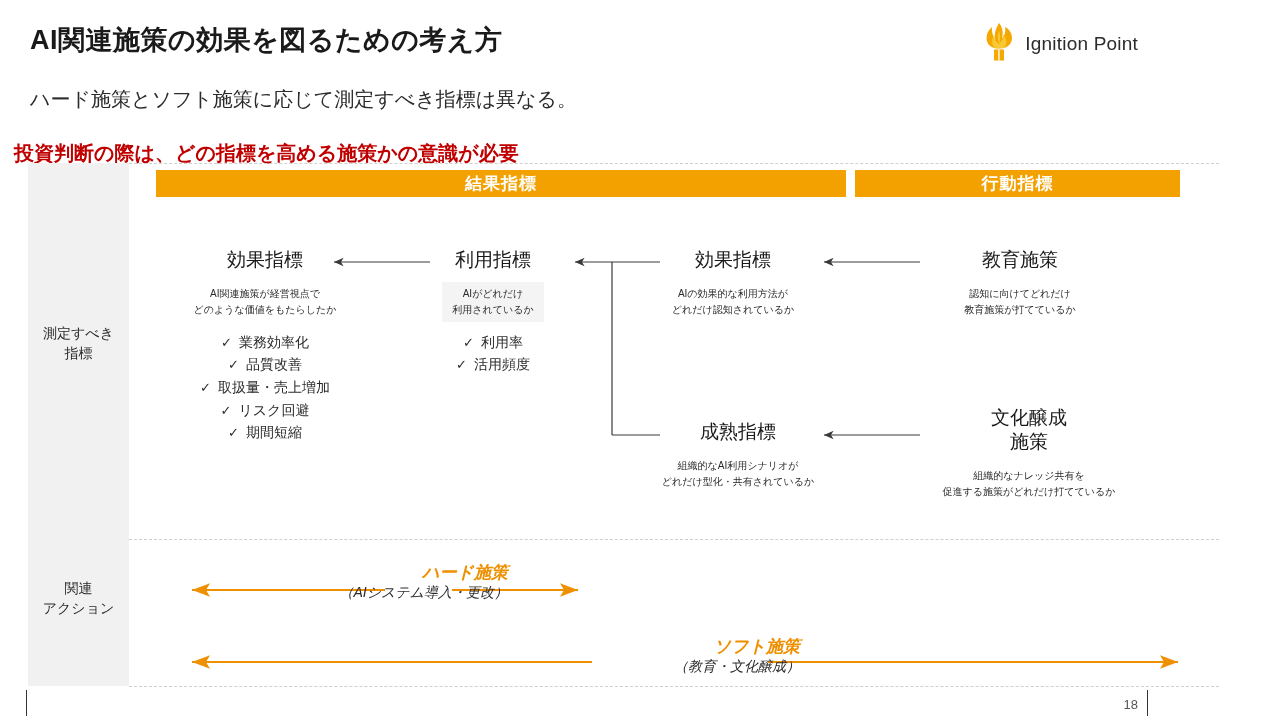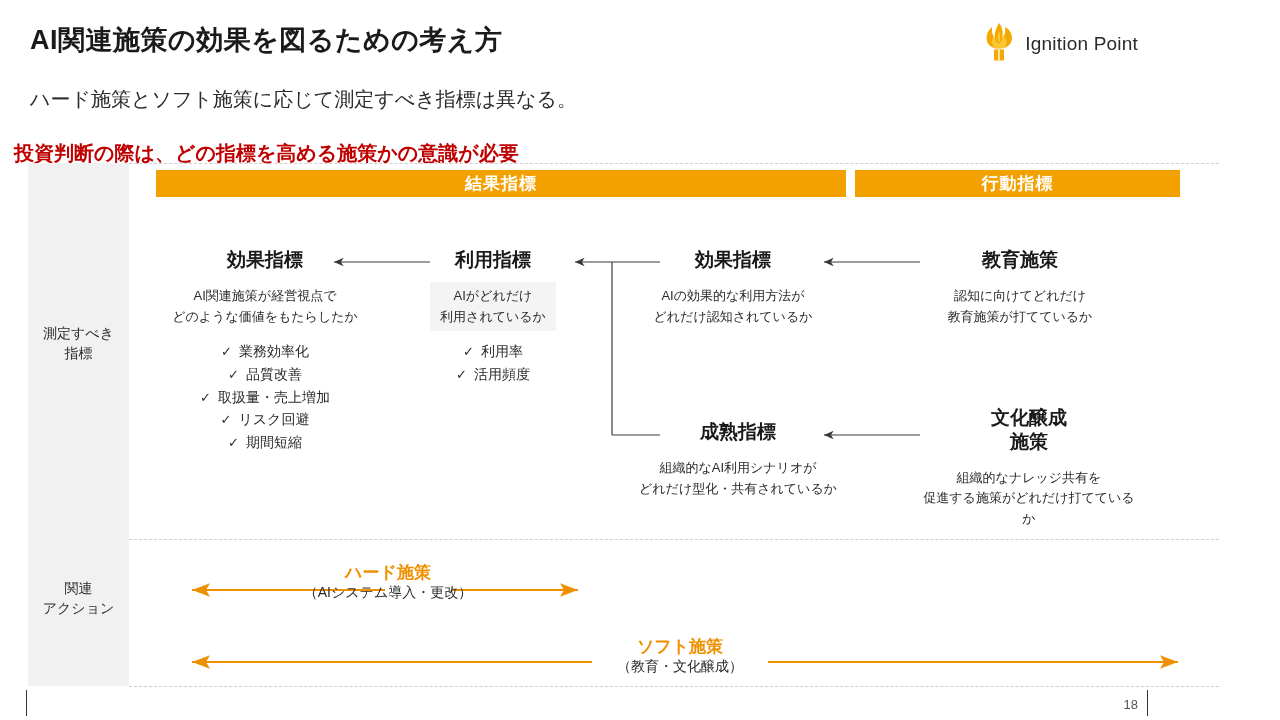--- a/index.html
+++ b/index.html
@@ -58,36 +58,36 @@
     border-top: 1px dashed #cfcfcf;
   }
   .dash.top { top: 163px; }
   .dash.mid { top: 539px; }
   .dash.bot { top: 686px; }
 
   
   .node { position: absolute; text-align: center; }
   .node-title {
     position: relative; display: inline-block;
-    font-size: 19px; font-weight: bold; color: #1a1a1a;
+    font-size: 19px; font-weight: normal; color: #1a1a1a;
     line-height: 1.25; padding: 10px 22px; white-space: nowrap;
   }
   .node-title::before {
     content: ""; position: absolute; left: 50%; top: 50%;
     transform: translate(-50%, -50%);
     width: 150px; height: 105px; border-radius: 50%;
     background: radial-gradient(ellipse at center,
                 rgba(250,208,80,0.85) 0%,
                 rgba(252,226,140,0.55) 42%,
                 rgba(255,243,205,0.22) 68%,
                 rgba(255,255,255,0) 80%);
     z-index: -1;
   }
   .node-desc {
-    font-size: 13px; line-height: 1.6; color: #2b2b2b;
+    font-size: 10px; line-height: 1.6; color: #2b2b2b;
     background: #f4f4f4; display: inline-block; padding: 4px 10px;
     white-space: pre-line;
   }
   .node-desc.plain { background: transparent; }
   .checks {
     margin-top: 9px; font-size: 14px; line-height: 1.62;
     color: #2b2b2b; text-align: center; display: inline-block;
   }
   .checks div::before { content: "\2713"; margin-right: 7px; font-size: 13px; }
 
@@ -96,21 +96,21 @@
   .n-usage    { left: 404px; top: 238px; width: 178px; }
   .n-aware    { left: 628px; top: 238px; width: 210px; }
   .n-edu      { left: 922px; top: 238px; width: 196px; }
   .n-mature   { left: 620px; top: 410px; width: 236px; }
   .n-culture  { left: 912px; top: 396px; width: 234px; }
 
   
   .wires { position: absolute; left: 0; top: 0; width: 1280px; height: 720px; pointer-events: none; }
 
   
-  .policy { position: absolute; text-align: center; }
+  .policy { position: absolute; text-align: right; font-style: italic; }
   .policy-name { font-size: 17px; font-weight: bold; color: #ef9000; line-height: 1.2; }
   .policy-sub  { font-size: 14px; color: #2b2b2b; line-height: 1.35; }
   .p-hard { left: 268px; top: 563px; width: 240px; }
   .p-soft { left: 560px; top: 637px; width: 240px; }
 
   
   .pagenum { position: absolute; right: 34px; bottom: 8px; font-size: 13px; color: #555; }
   .page-rule { position: absolute; right: 24px; bottom: 4px; width: 1px; height: 26px; background: #333; }
   .foot-tick { position: absolute; left: 26px; bottom: 4px; width: 1px; height: 26px; background: #333; }
 </style>

